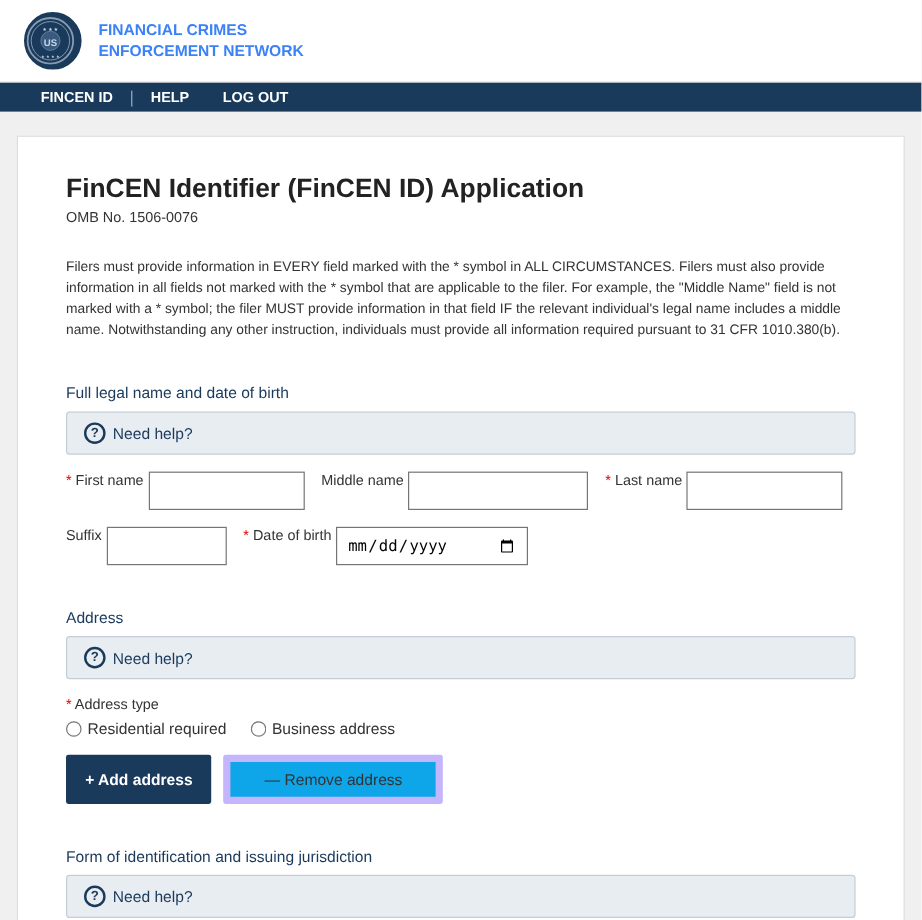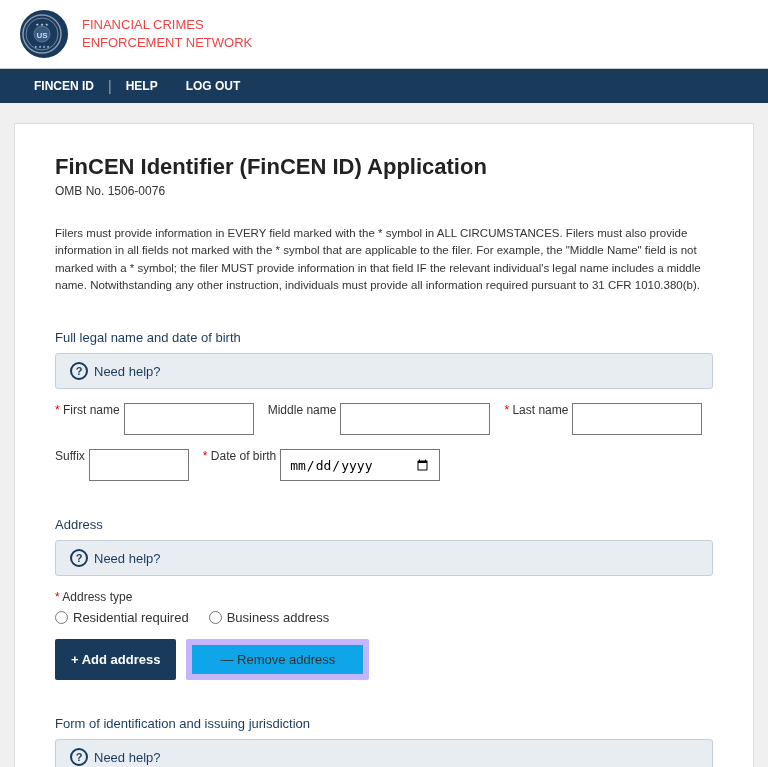--- a/index.html
+++ b/index.html
@@ -21,33 +21,33 @@
       border-radius: 50%;
       display: flex;
       align-items: center;
       justify-content: flex-start;
       background: #1a3a5c;
       flex-shrink: 0;
     }
     .header-seal svg { width: 40px; height: 40px; }
     .header-title {
       font-size: 13px;
-      font-weight: normal;
-      color: #ef4444;
+      font-weight: bold;
+      color: #3b82f6;
       line-height: 1.4;
       text-transform: uppercase;
     }
 
     
     .navbar {
       background: #1a3a5c;
       padding: 0 20px;
       display: flex;
       align-items: center;
-      height: 34px;
+      height: 24px;
       gap: 0;
     }
     .navbar a {
       color: #fff;
       text-decoration: none;
       font-size: 12px;
       font-weight: bold;
       padding: 0 14px;
       line-height: 38px;
       text-transform: uppercase;

